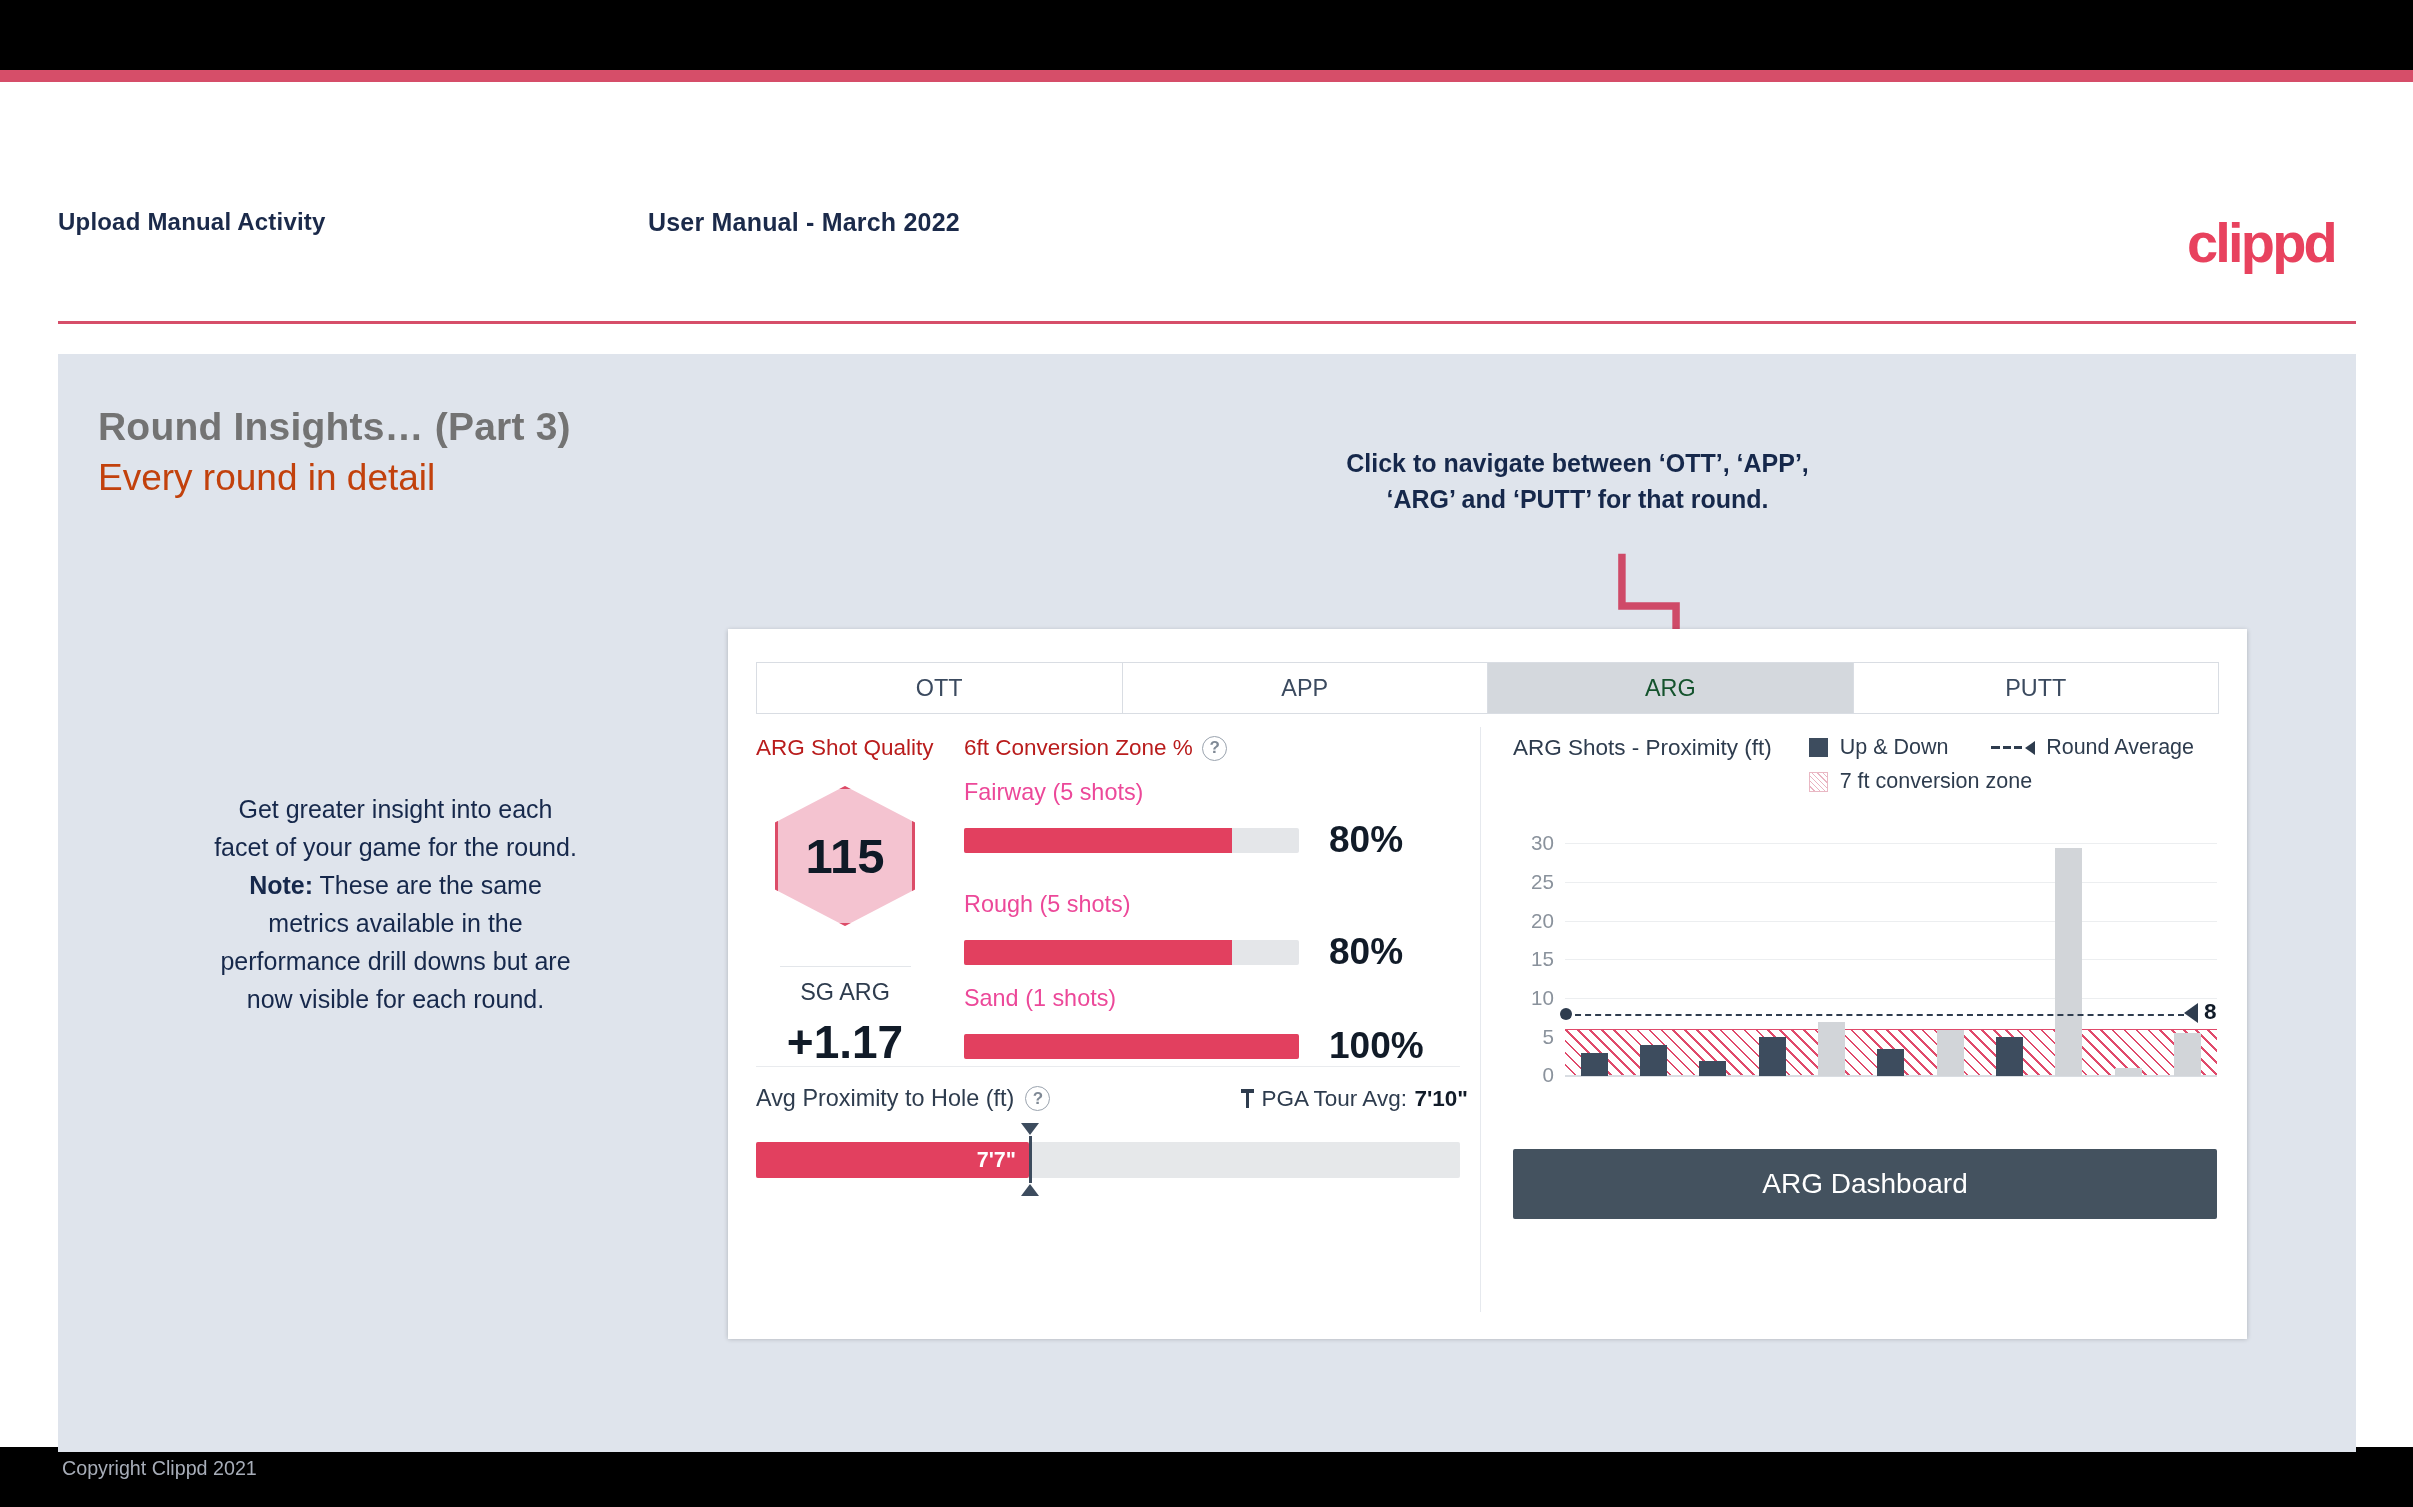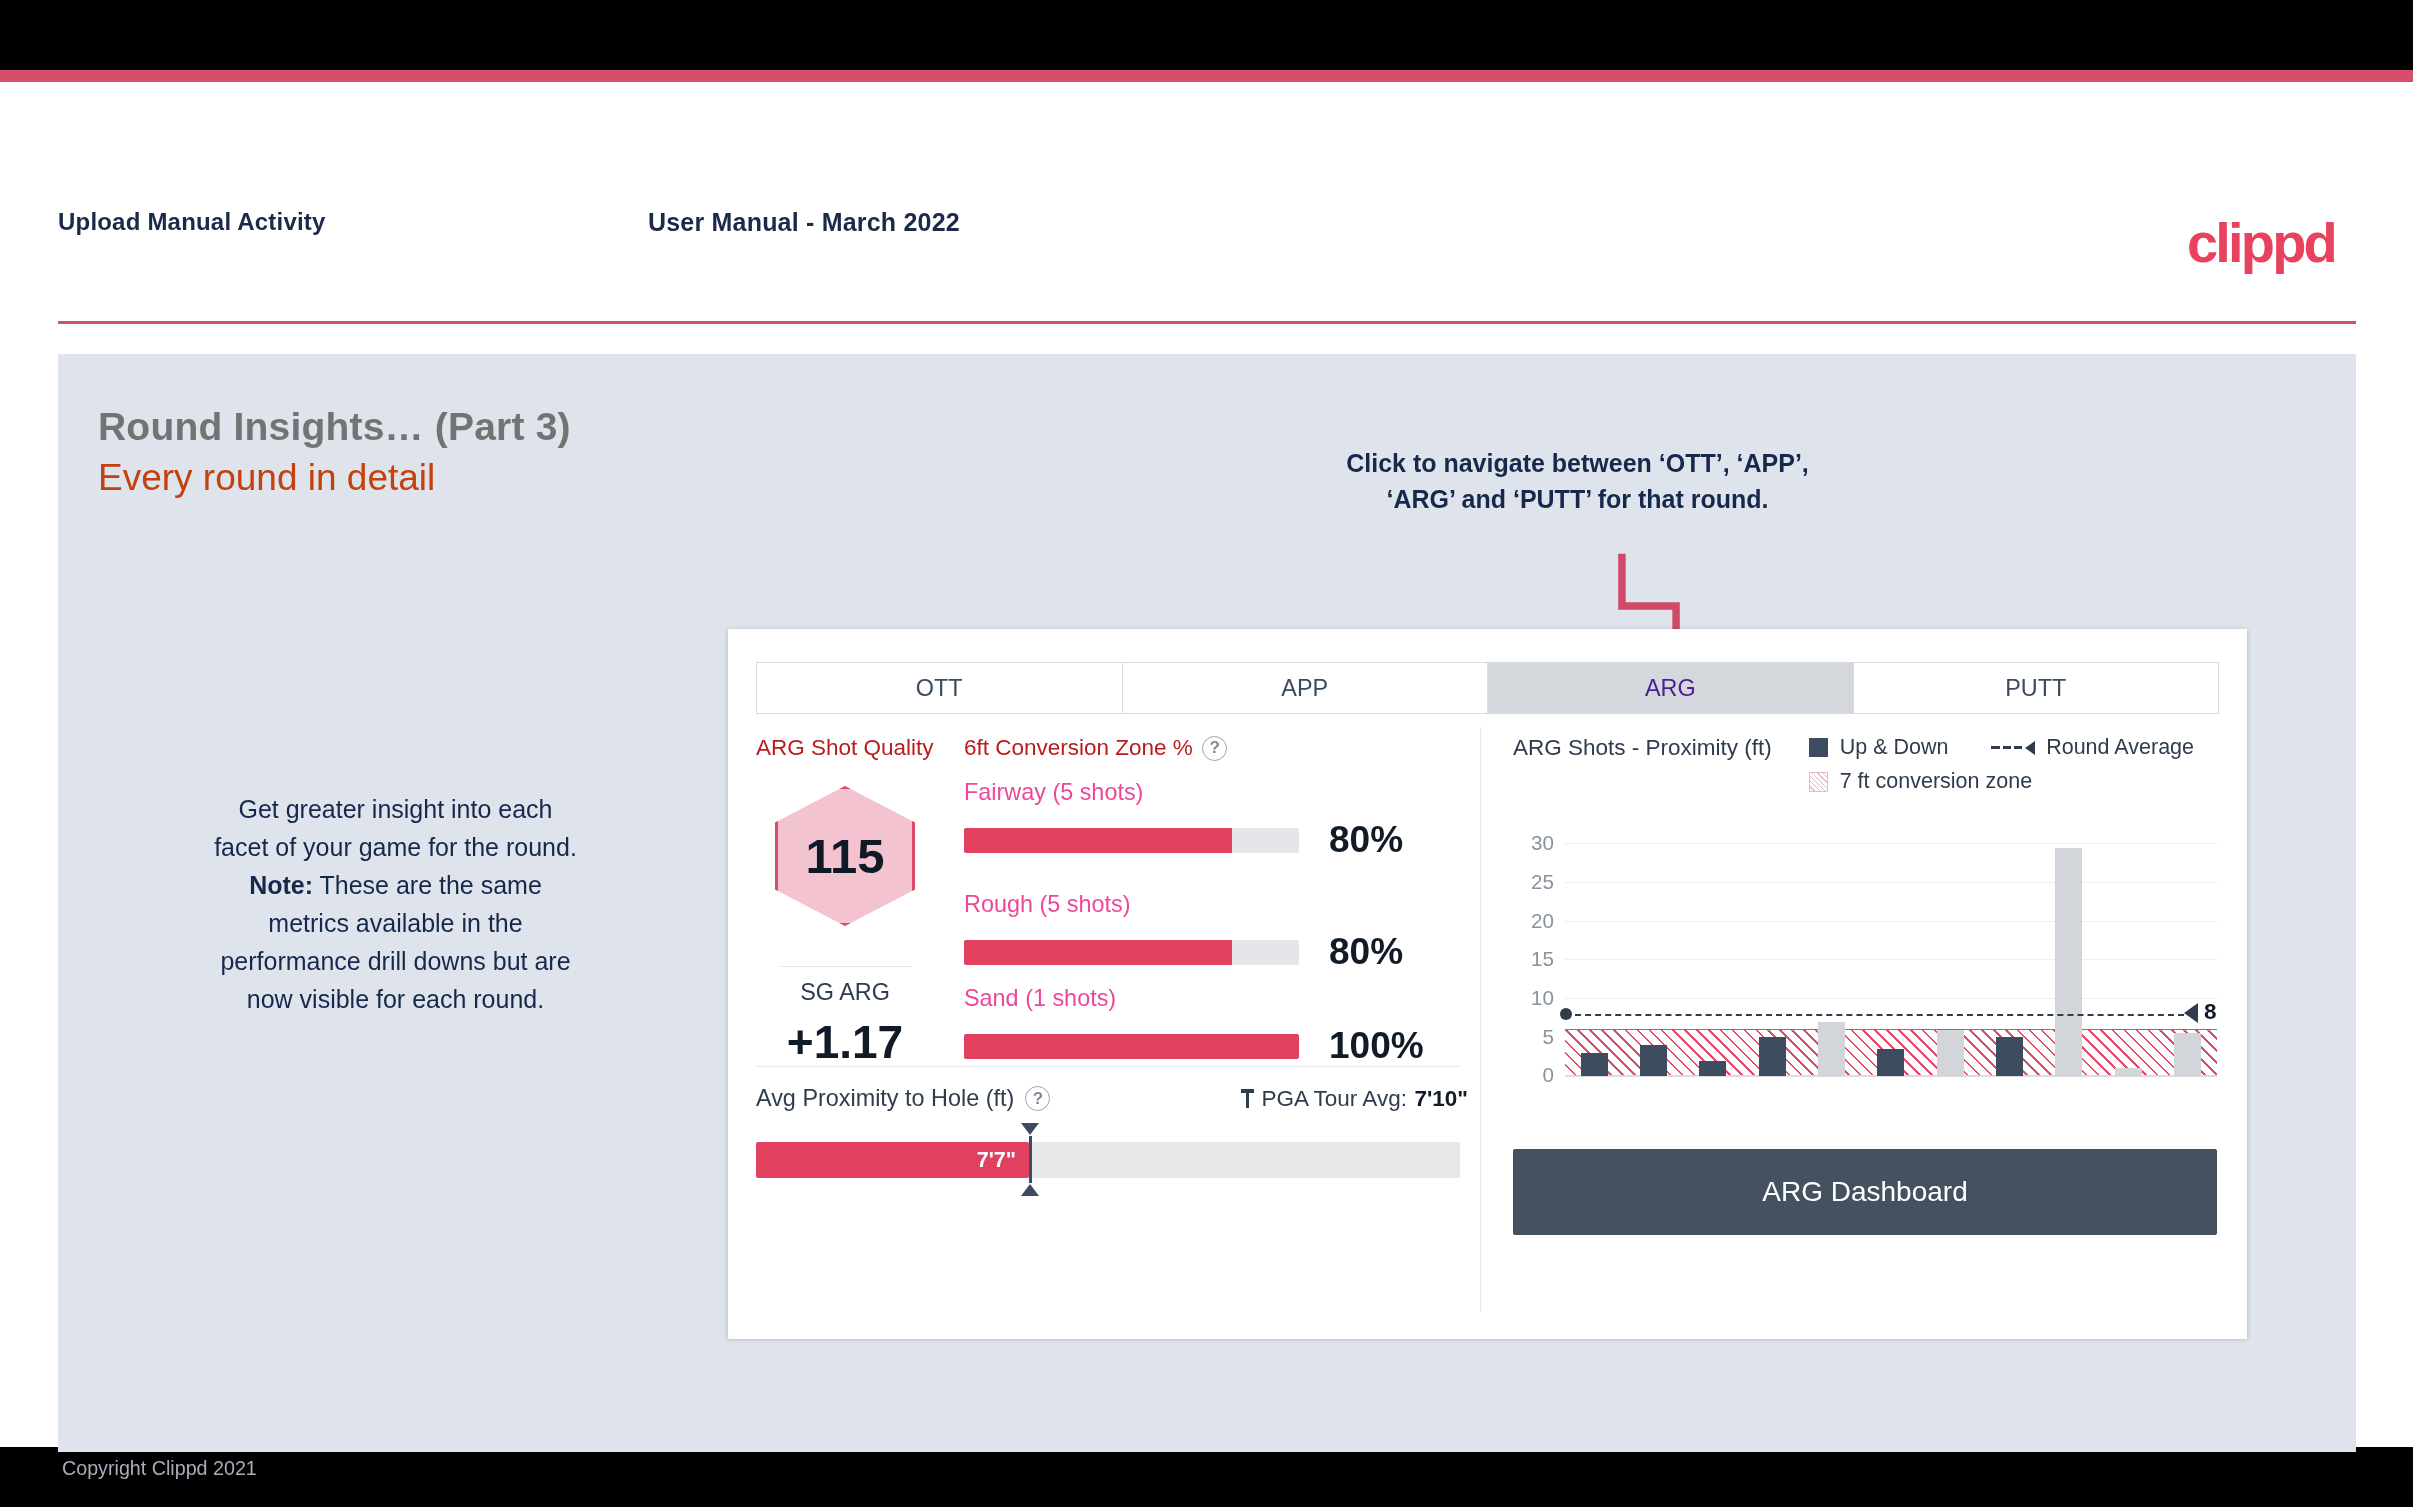--- a/index.html
+++ b/index.html
@@ -79,21 +79,21 @@
   }
 
   .tabs { position:absolute; left:28px; top:33px; width:1463px; height:52px; display:flex;
           border:0.9px solid #d9dde3; }
   .tab {
     flex:1; display:flex; align-items:center; justify-content:center;
     font-size:23.4px; color:#3b4a5f; background:#fff;
     border-right:0.9px solid #d9dde3; cursor:pointer;
   }
   .tab:last-child { border-right:none; }
-  .tab.active { background:#d4d8dd; color:#4c1d95; }
+  .tab.active { background:#d4d8dd; color:#14532d; }
 
   .divider-v {
     position:absolute; left:752px; top:98px; width:0.9px; height:585px; background:#e6e9ee;
   }
 
   
   .lbl { font-size:22.5px; color:#b91c1c; }
   .l-title   { position:absolute; left:28px;  top:106px; }
   .l-conv    { position:absolute; left:236px; top:106px; display:flex; align-items:center; gap:9.4px; }
 
@@ -177,21 +177,21 @@
   .bar.updown { background:#3d4c5e; }
   .bar.other  { background:#d2d5d9; }
 
   .avgline { position:absolute; left:52px; height:0; border-top:2.8px dashed #2e3c4e; }
   .avgdot  { position:absolute; width:12px; height:12px; border-radius:50%; background:#2e3c4e; }
   .avgtri  { position:absolute; width:0;height:0;border-top:10.3px solid transparent;
              border-bottom:10.3px solid transparent;border-right:14px solid #2e3c4e; }
   .avglabel{ position:absolute; font-size:22.5px; font-weight:700; color:#111b28; }
 
   .dash-btn {
-    position:absolute; left:785px; top:520px; width:704px; height:86px;
+    position:absolute; left:785px; top:520px; width:704px; height:70px;
     background:#44525f; color:#fff; font-size:28px;
     display:flex; align-items:center; justify-content:center; cursor:pointer;
     border-radius:1.9px;
   }
 </style>
 </head>
 <body>
 
 <div class="letterbox-top"></div>
 <div class="brand-strip"></div>

